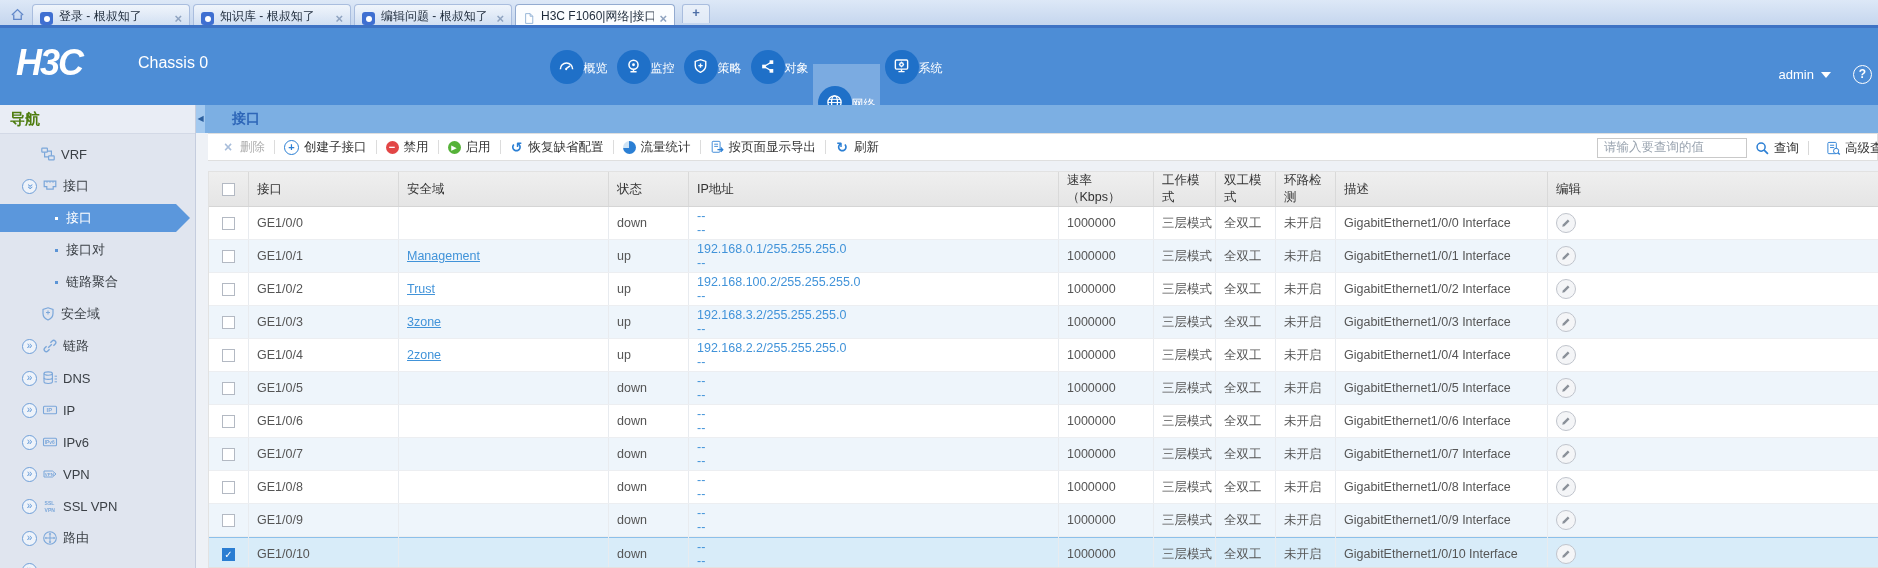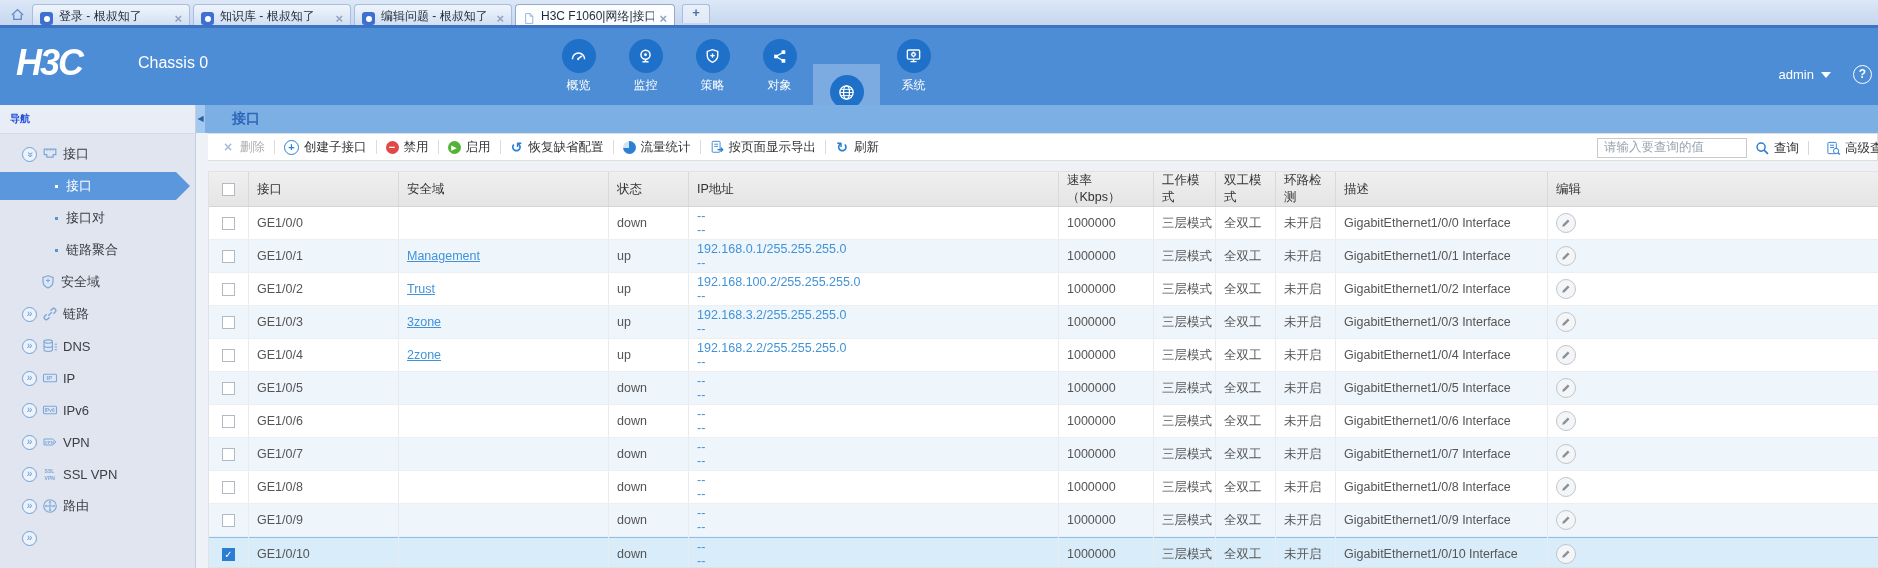--- a/index.html
+++ b/index.html
@@ -19,34 +19,34 @@
   .favdot{width:6px;height:6px;border-radius:50%;background:#fff;}
   .docfav{width:12px;height:13px;margin-right:6px;flex:none;}
   .newtab{width:26px;height:18px;margin:0 0 2px 4px;border-radius:3px 3px 0 0;background:rgba(255,255,255,.45);border:1px solid #a9bdde;border-bottom:none;color:#4d6ea6;font-size:13px;font-weight:bold;text-align:center;line-height:16px;cursor:pointer;}
   .blueline{height:3px;background:#3e73c4;}
 
   
   .header{position:relative;height:77px;background:#4d8dd6;}
   .logo{position:absolute;left:16px;top:14px;font-size:36px;font-weight:bold;font-style:italic;letter-spacing:-2px;color:#fff;}
   .chassis{position:absolute;left:138px;top:26px;font-size:16px;color:#fff;}
   .topnav{position:absolute;left:545px;top:0;height:77px;display:flex;}
-  .navitem{width:67px;height:77px;display:flex;flex-direction:column;align-items:center;justify-content:center;cursor:pointer;}
+  .navitem{width:67px;height:77px;display:flex;flex-direction:row;align-items:center;justify-content:center;cursor:pointer;}
   .navitem.active{background:#7babe1;margin-top:36px;}
   .navcirc{width:34px;height:34px;border-radius:50%;background:#1f70c8;display:flex;align-items:center;justify-content:center;}
   .navcirc svg{width:21px;height:21px;}
   .navlbl{margin-top:4px;font-size:12px;color:#fff;}
   .userbox{position:absolute;right:0;top:8px;height:77px;display:flex;align-items:center;}
   .adminbtn{color:#fff;font-size:13px;display:flex;align-items:center;margin-right:22px;cursor:pointer;}
   .caret{width:0;height:0;border-left:5px solid transparent;border-right:5px solid transparent;border-top:6px solid #fff;margin-left:7px;}
   .helpbtn{width:17px;height:17px;border:1.5px solid #fff;border-radius:50%;color:#fff;font-size:12px;font-weight:bold;line-height:17px;text-align:center;margin-right:6px;cursor:pointer;}
 
   
   .bodyrow{display:flex;height:463px;}
   .sidebar{width:196px;flex:none;background:#e0e5ef;border-right:1px solid #c5cdde;box-sizing:border-box;overflow:hidden;}
-  .side-title{height:28px;line-height:28px;padding-left:10px;background:#e9edf5;border-bottom:1px solid #d3d9e6;color:#1d4ed8;font-size:10px;font-weight:bold;}
+  .side-title{height:28px;line-height:28px;padding-left:10px;background:#e9edf5;border-bottom:1px solid #d3d9e6;color:#4d7c0f;font-size:15px;font-weight:bold;}
   .sidelist{padding-top:4px;}
   .srow{height:32px;display:flex;align-items:center;font-size:13px;color:#3b4046;cursor:pointer;position:relative;}
   .exp{flex:none;width:13px;height:13px;border:1px solid #6f9fd8;border-radius:50%;color:#5b94d6;font-size:10px;line-height:11px;text-align:center;margin-right:5px;background:#eef3fa;}
   .exp.open{transform:rotate(90deg);}
   .sic{flex:none;width:16px;height:16px;margin-right:5px;}
   .blt{flex:none;width:3px;height:3px;background:#5b94d6;margin-right:8px;}
   .selbg{position:absolute;left:0;top:2px;height:28px;width:176px;background:#5b97dc;}
   .selarrow{position:absolute;left:176px;top:2px;width:0;height:0;border-top:14px solid transparent;border-bottom:14px solid transparent;border-left:14px solid #5b97dc;}
   .srow.sel .lbl{color:#fff;position:relative;}
   .srow.sel .blt{background:#fff;position:relative;}
@@ -211,20 +211,29 @@
         <span class="caret"></span>
       </span>
       <span class="helpbtn">?</span>
     </div>
   </div>
 
   <div class="bodyrow">
     <aside class="sidebar">
       <div class="side-title">导航</div>
       <div class="sidelist" id="sidelist">
+          <div class="srow">
+            <span style="width:40px;flex:none"></span>
+            <span class="sic"><svg viewBox="0 0 16 16" fill="none" stroke="#7ba7da" stroke-width="1.2">
+                <rect x="1.8" y="2.2" width="5.6" height="4" rx=".6"></rect>
+                <rect x="8.6" y="9.8" width="5.6" height="4" rx=".6"></rect>
+                <path d="M4.6 6.2v4.6h4M11.4 9.8V5.2h-4"></path>
+              </svg></span>
+            <span class="lbl">VRF</span>
+          </div>
           <div class="srow">
             <span style="width:22px;flex:none"></span>
             <span class="exp open">»</span>
             <span class="sic"><svg viewBox="0 0 16 16" fill="none" stroke="#7ba7da" stroke-width="1.2">
                 <path d="M2.2 3.2h11.6v5.4h-2.6v2.6H4.8V8.6H2.2z"></path>
                 <path d="M5 3.2v1.6M8 3.2v1.6M11 3.2v1.6" stroke-width="1"></path>
               </svg></span>
             <span class="lbl">接口</span>
           </div>
           <div class="srow sel">

